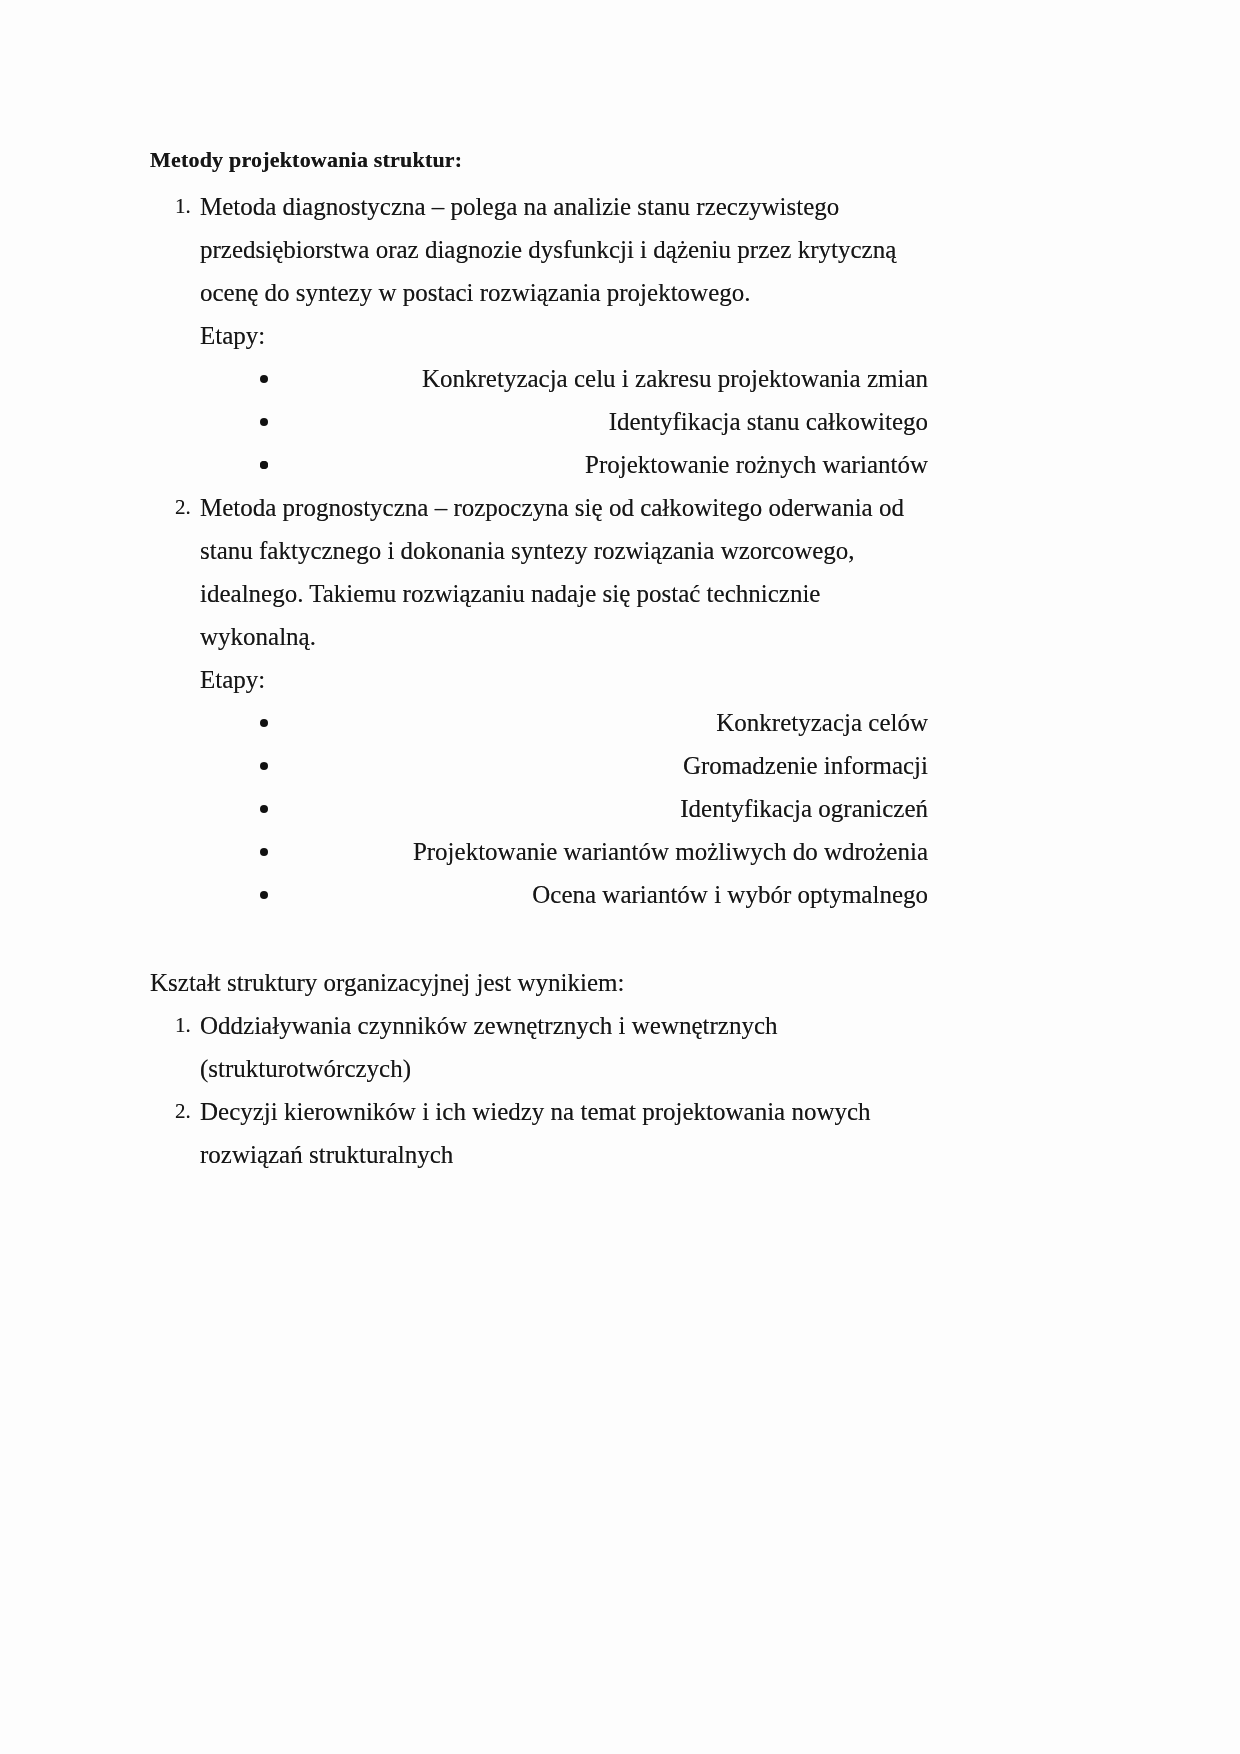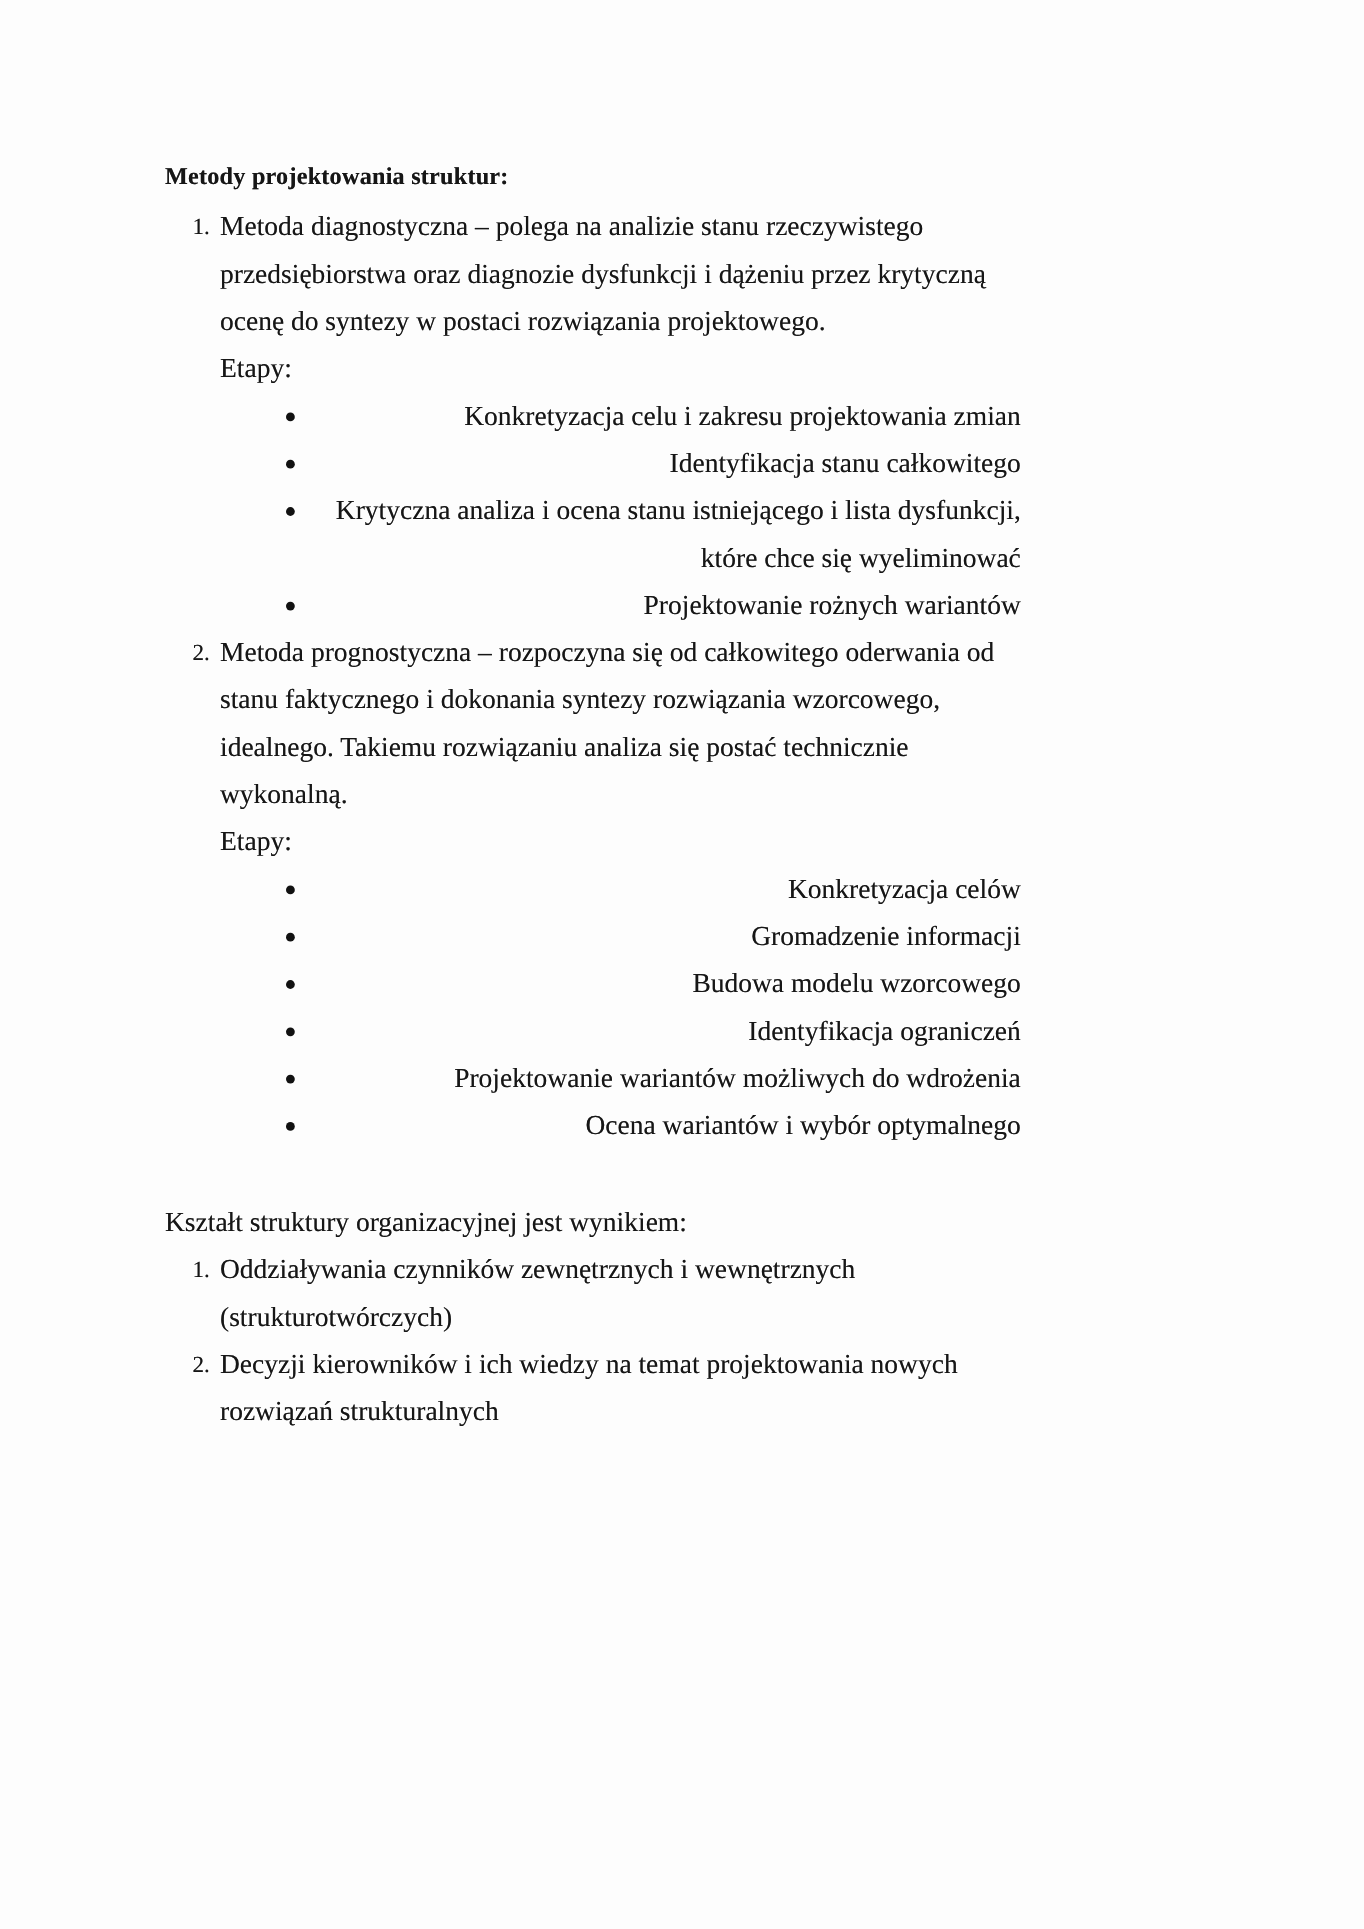--- a/index.html
+++ b/index.html
@@ -69,33 +69,32 @@
 
   <div>
 
     <div class="oitem">
       <span class="onum body-text">1.</span>
       <p class="para body-text">Metoda diagnostyczna – polega na analizie stanu rzeczywistego przedsiębiorstwa oraz diagnozie dysfunkcji i dążeniu przez krytyczną ocenę do syntezy w postaci rozwiązania projektowego.</p>
       <p class="body-text">Etapy:</p>
       <ul class="stages">
         <li class="body-text"><span class="dot"></span><span>Konkretyzacja celu i zakresu projektowania zmian</span></li>
         <li class="body-text"><span class="dot"></span><span>Identyfikacja stanu całkowitego</span></li>
-        <li class="body-text"><span class="dot"></span><span>Krytyczna analiza i ocena stanu istniejącego i lista dysfunkcji, które chce się wyeliminować</span></li>
+        <li class="body-text"><span class="dot"></span></li>
         <li class="body-text"><span class="dot"></span><span>Projektowanie rożnych wariantów</span></li>
       </ul>
     </div>
 
     <div class="oitem">
       <span class="onum body-text">2.</span>
-      <p class="para body-text">Metoda prognostyczna – rozpoczyna się od całkowitego oderwania od stanu faktycznego i dokonania syntezy rozwiązania wzorcowego, idealnego. Takiemu rozwiązaniu analiza się postać technicznie wykonalną.</p>
+      <p class="para body-text">Metoda prognostyczna – rozpoczyna się od całkowitego oderwania od stanu faktycznego i dokonania syntezy rozwiązania wzorcowego, idealnego. Takiemu rozwiązaniu nadaje się postać technicznie wykonalną.</p>
       <p class="body-text">Etapy:</p>
       <ul class="stages">
         <li class="body-text"><span class="dot"></span><span>Konkretyzacja celów</span></li>
         <li class="body-text"><span class="dot"></span><span>Gromadzenie informacji</span></li>
-        <li class="body-text"><span class="dot"></span><span>Budowa modelu wzorcowego</span></li>
         <li class="body-text"><span class="dot"></span><span>Identyfikacja ograniczeń</span></li>
         <li class="body-text"><span class="dot"></span><span>Projektowanie wariantów możliwych do wdrożenia</span></li>
         <li class="body-text"><span class="dot"></span><span>Ocena wariantów i wybór optymalnego</span></li>
       </ul>
     </div>
 
   </div>
 
   <p class="body-text closing-intro">Kształt struktury organizacyjnej jest wynikiem:</p>
 

